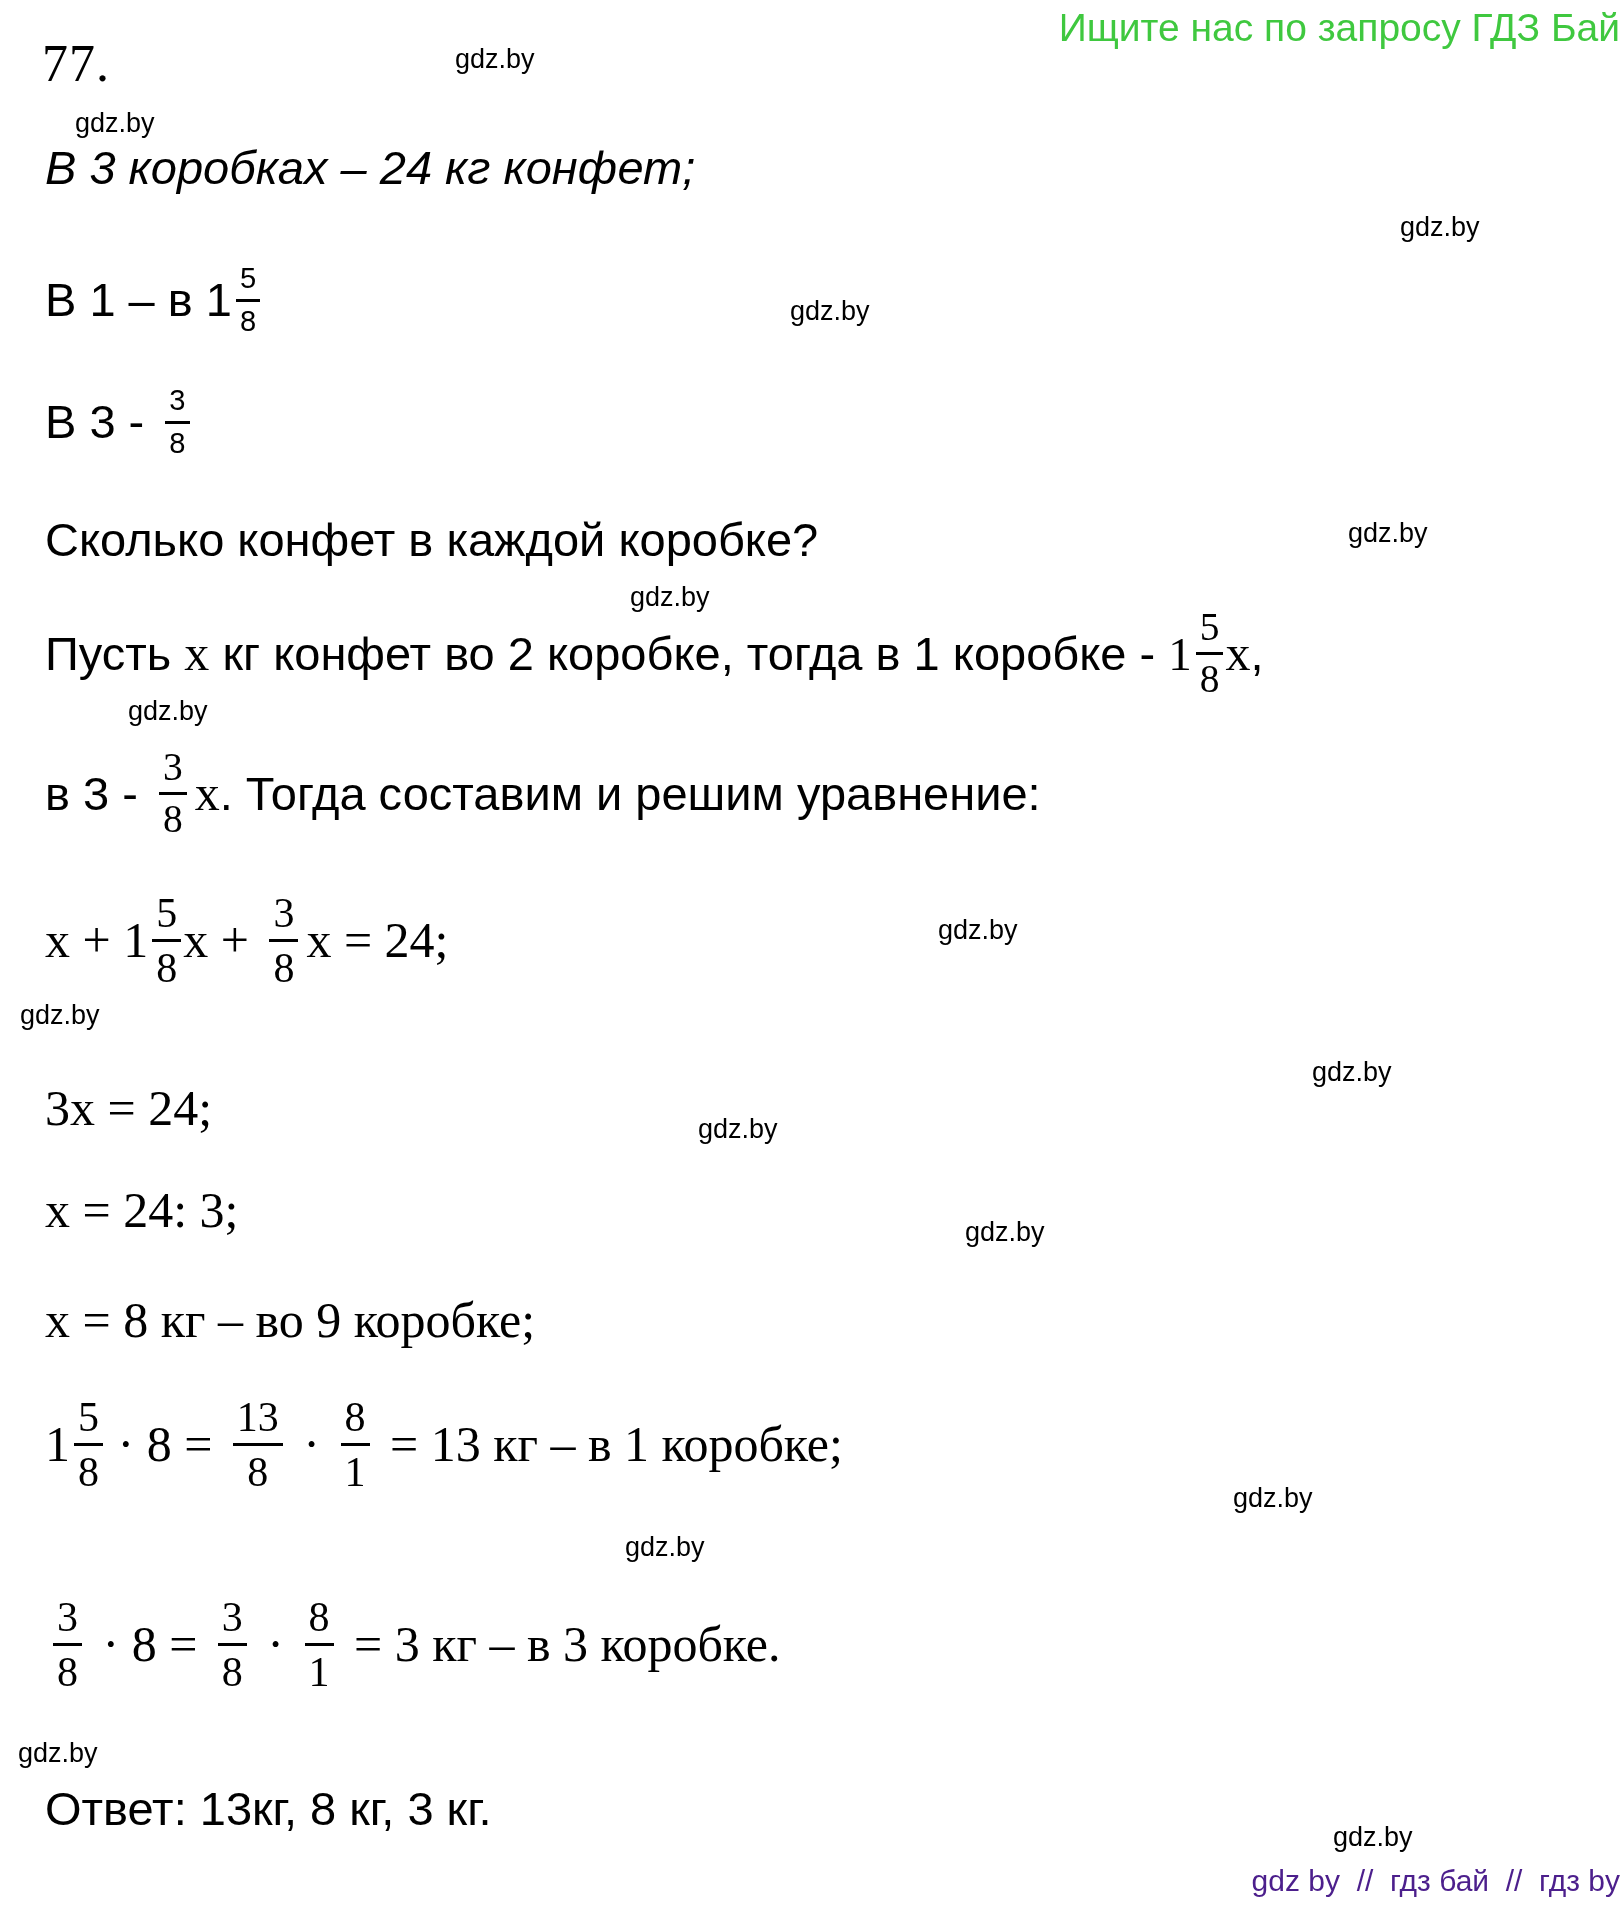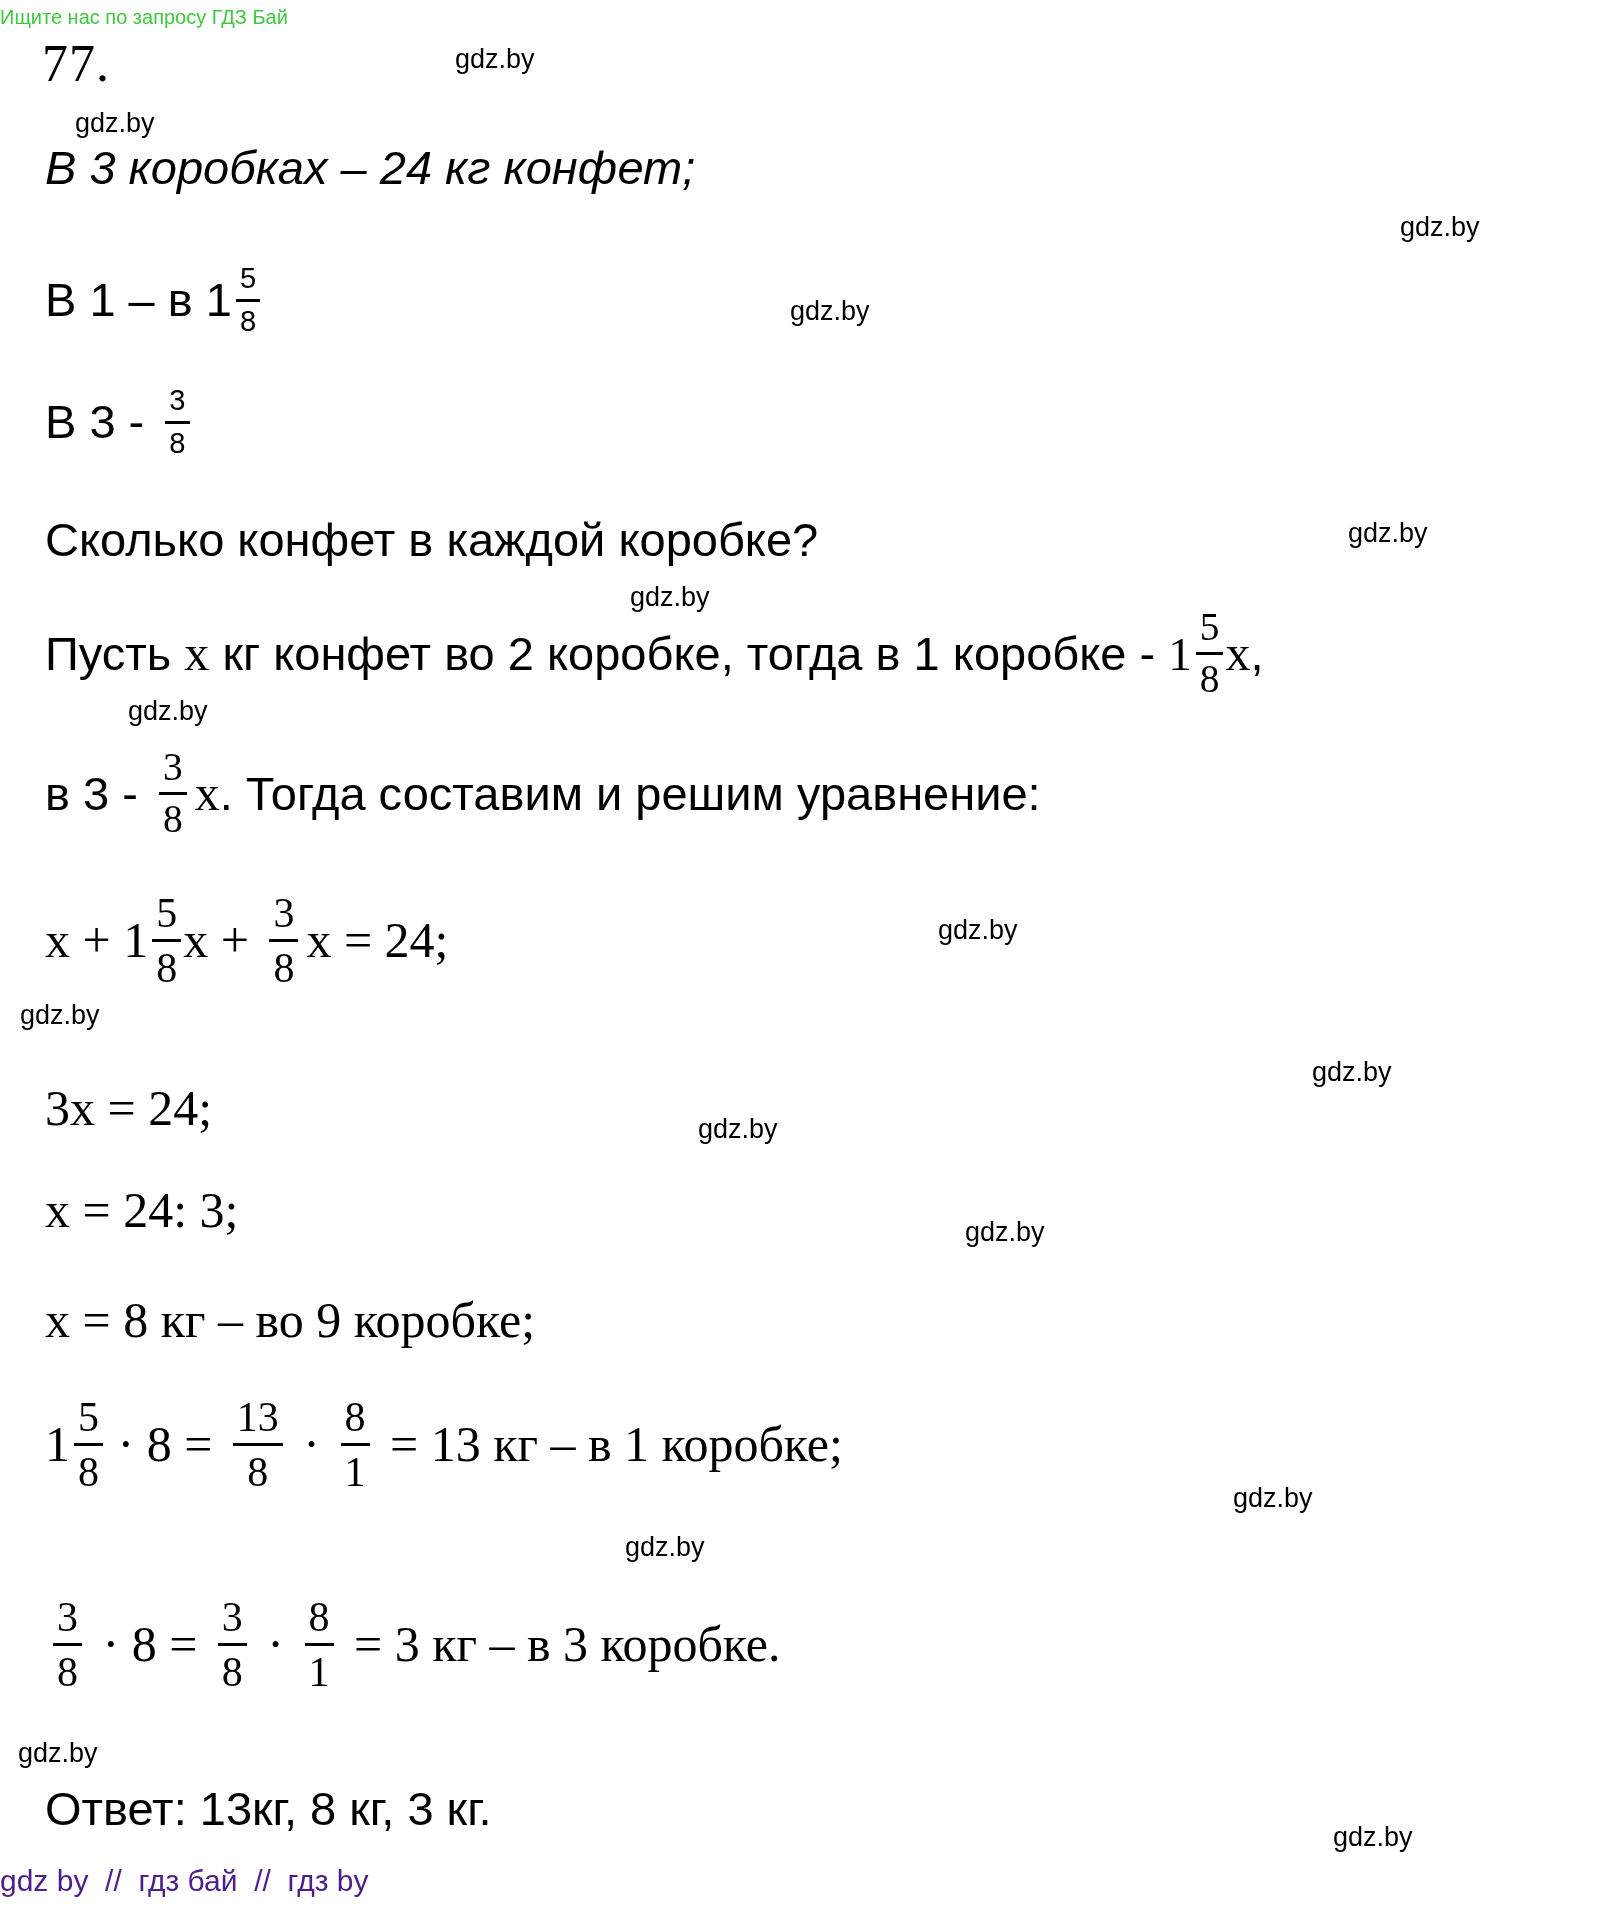--- a/index.html
+++ b/index.html
@@ -5,21 +5,21 @@
   html, body { margin: 0; padding: 0; }
   body {
     width: 1620px; height: 1912px;
     background: #ffffff; color: #000000;
     font-family: "Liberation Sans", sans-serif;
     position: relative; overflow: hidden;
   }
   .page { position: absolute; inset: 0; }
   .banner {
     position: absolute; top: 6px; left: 0; width: 100%;
-    text-align: left; font-size: 20px; white-space: pre;
+    text-align: right; font-size: 39px; white-space: pre;
   }
   .problem-number {
     position: absolute; left: 42px; top: 34px;
     font-size: 52px; letter-spacing: 1px; font-family: Liberation Serif, serif;
   }
   .watermark {
     position: absolute; font-size: 27px; color: #000;
     white-space: pre;
   }
   .line {
@@ -46,21 +46,21 @@
   .frac.fserif {
     font-size: 0.84em; line-height: 1.2;
     font-family: "Liberation Serif", serif;
   }
   .mixed { display: inline-flex; align-items: center; }
   .mixed .whole { white-space: pre; }
   .mixed.fserif .whole { font-family: "Liberation Serif", serif; }
   .mixed .frac { margin: 0 2px 0 4px; }
   .footer {
     position: absolute; top: 1864px; left: 0; width: 100%;
-    text-align: left; font-size: 30px; white-space: pre;
+    text-align: right; font-size: 30px; white-space: pre;
   }
 </style>
 </head>
 <body>
 
 <div class="page">
   <div class="banner" style="color: rgb(63, 200, 63);">Ищите нас по запросу ГДЗ Бай</div>
   <div class="problem-number">77.</div>
   <div id="content">
       <div class="line sans" style="top: 141px; font-style: italic;"><span class="seg-text">В 3 коробках – 24 кг конфет;</span></div>

